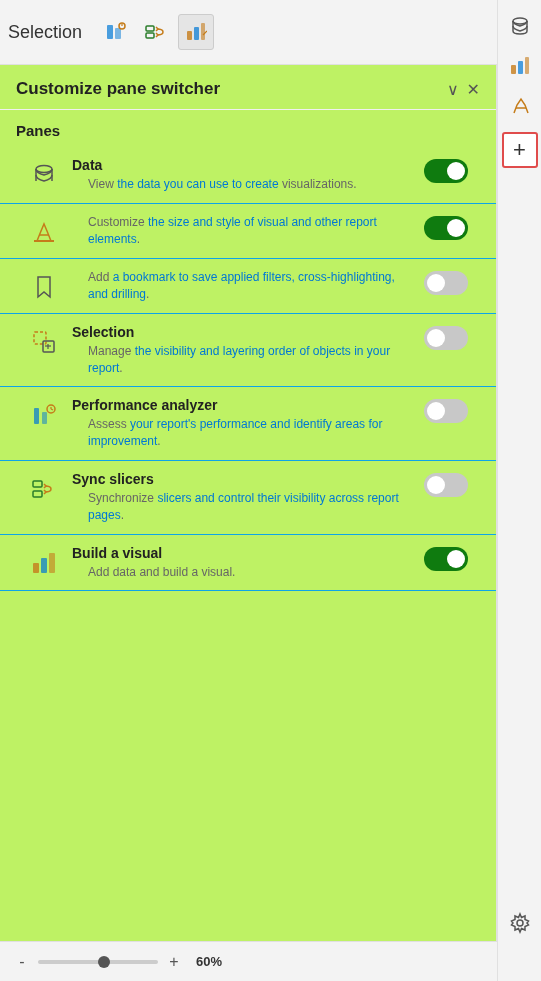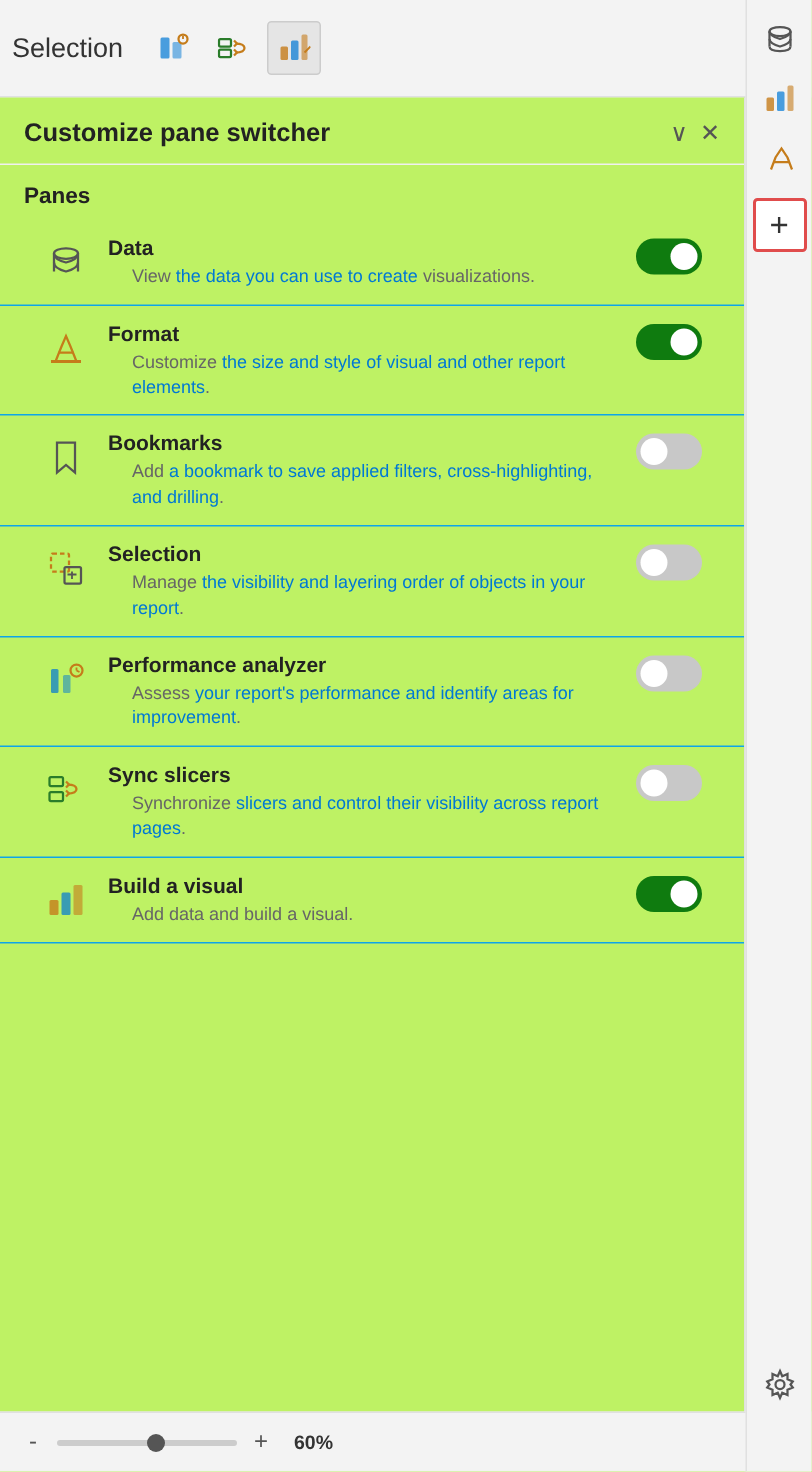--- a/index.html
+++ b/index.html
@@ -367,33 +367,31 @@
       </div>
       <div class="pane-item">
         <div class="pane-icon">
           <svg width="26" height="26" viewBox="0 0 26 26" fill="none">
       <path d="M6 22 L10 12 L13 5 L16 12 L20 22" stroke="#c57c1a" stroke-width="1.5" fill="none"></path>
       <line x1="8" y1="16" x2="18" y2="16" stroke="#c57c1a" stroke-width="1.5"></line>
       <line x1="3" y1="22" x2="23" y2="22" stroke="#c57c1a" stroke-width="2"></line>
     </svg>
         </div>
         <div class="pane-content">
-          <div class="pane-name">Format</div>
           <div class="pane-desc">Customize <span class="blue">the size and style of visual and other report elements</span>.</div>
         </div>
         <div class="pane-toggle"><div class="toggle on"><div class="toggle-knob"></div></div></div>
       </div>
       <div class="pane-item">
         <div class="pane-icon">
           <svg width="26" height="26" viewBox="0 0 26 26" fill="none">
       <path d="M7 3 L7 23 L13 18 L19 23 L19 3 Z" stroke="#555" stroke-width="1.5" fill="none"></path>
     </svg>
         </div>
         <div class="pane-content">
-          <div class="pane-name">Bookmarks</div>
           <div class="pane-desc">Add <span class="blue">a bookmark to save applied filters, cross-highlighting, and drilling</span>.</div>
         </div>
         <div class="pane-toggle"><div class="toggle off"><div class="toggle-knob"></div></div></div>
       </div>
       <div class="pane-item">
         <div class="pane-icon">
           <svg width="26" height="26" viewBox="0 0 26 26" fill="none">
       <rect x="3" y="3" width="12" height="12" rx="1" stroke="#c57c1a" stroke-width="1.5" fill="none" stroke-dasharray="3,2"></rect>
       <rect x="12" y="12" width="11" height="11" rx="1" stroke="#555" stroke-width="1.5" fill="none"></rect>
       <line x1="17" y1="15" x2="17" y2="20" stroke="#555" stroke-width="1.2"></line>

